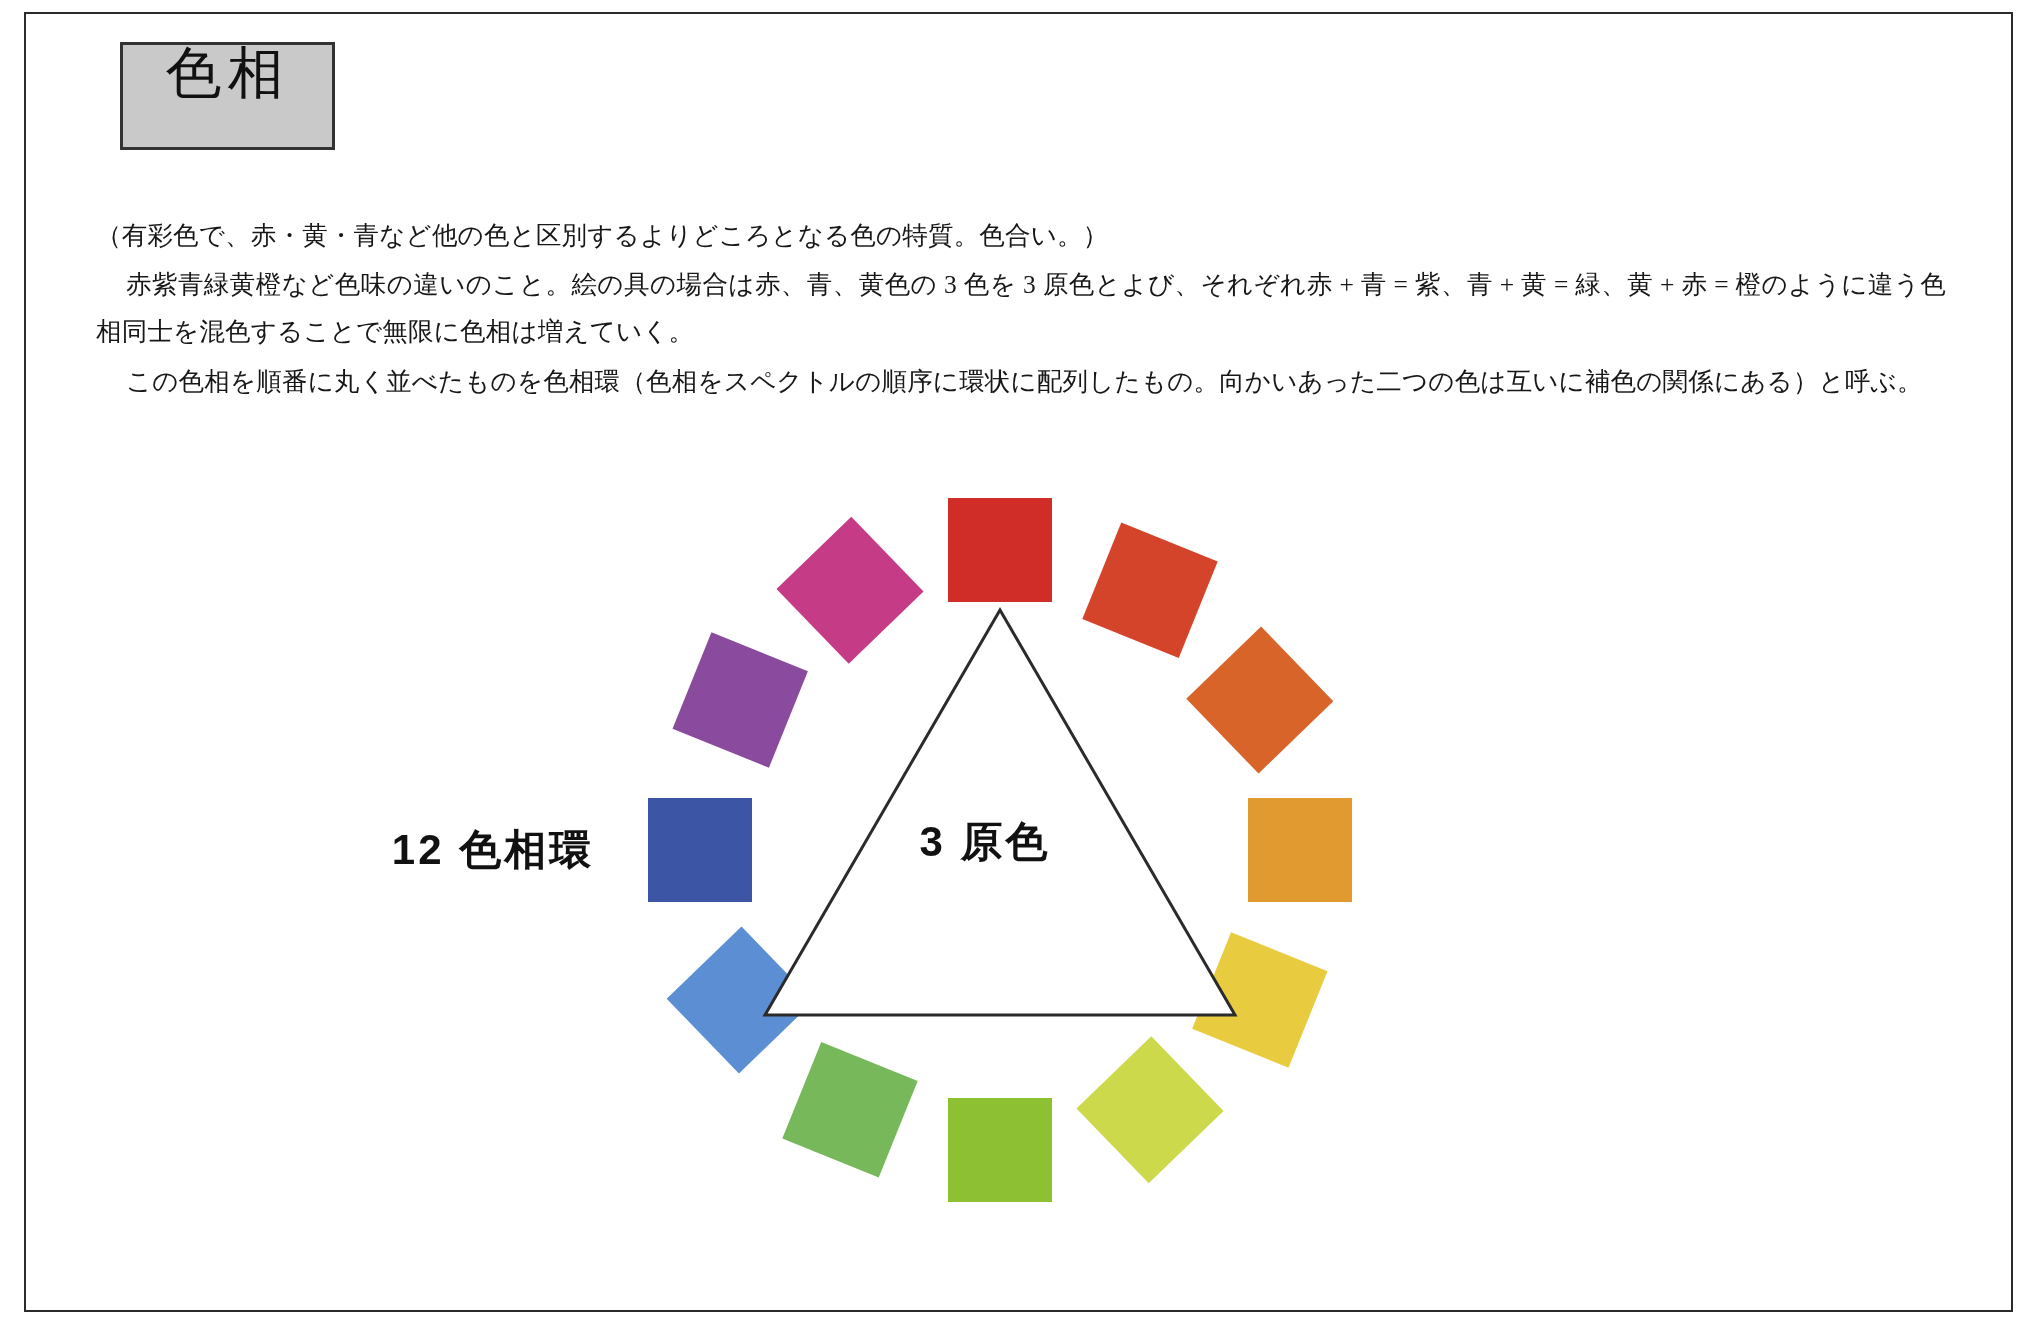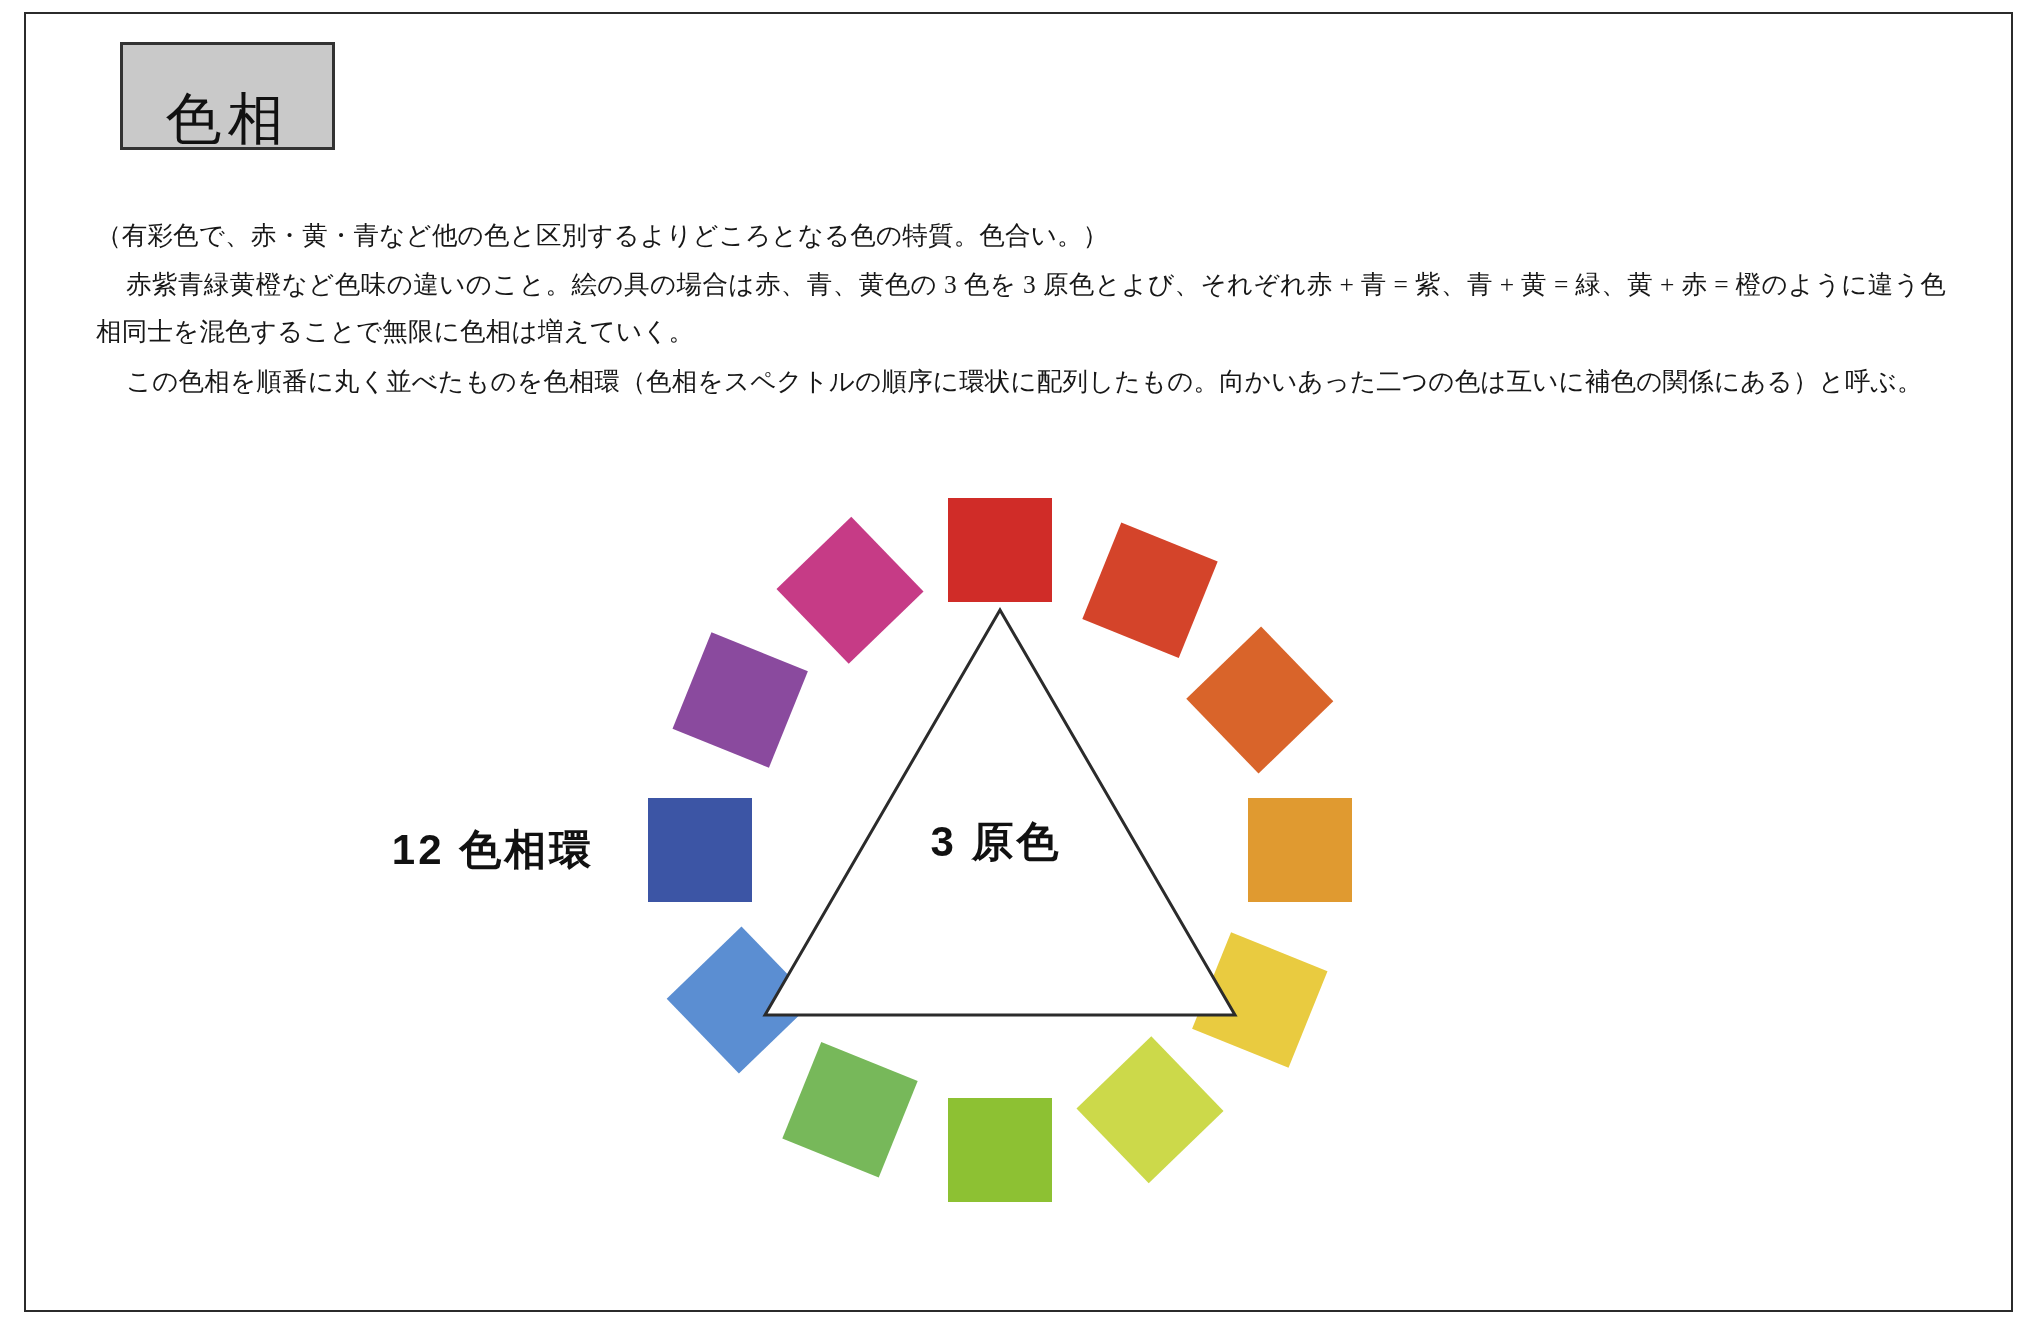--- a/index.html
+++ b/index.html
@@ -32,21 +32,21 @@
   #title-box {
     position: absolute;
     left: 120px;
     top: 42px;
     width: 215px;
     height: 108px;
     background: #c9c9c9;
     border: 3px solid #333333;
     box-sizing: border-box;
     display: flex;
-    align-items: flex-end;
+    align-items: flex-start;
     justify-content: center;
   }
   #title-text {
     font-size: 56px;
     letter-spacing: 6px;
     color: #111111;
     font-weight: 400;
     line-height: 1;
   }
   
@@ -96,21 +96,21 @@
   #triangle-wrap {
     position: absolute;
     left: 240px;
     top: 0;
     width: 760px;
     height: 760px;
     pointer-events: none;
   }
   #primary-label {
     position: absolute;
-    left: 236px;
+    left: 225px;
     top: 0;
     width: 760px;
     height: 760px;
     display: flex;
     align-items: center;
     justify-content: center;
   }
   #primary-label span {
     font-size: 42px;
     letter-spacing: 3px;

